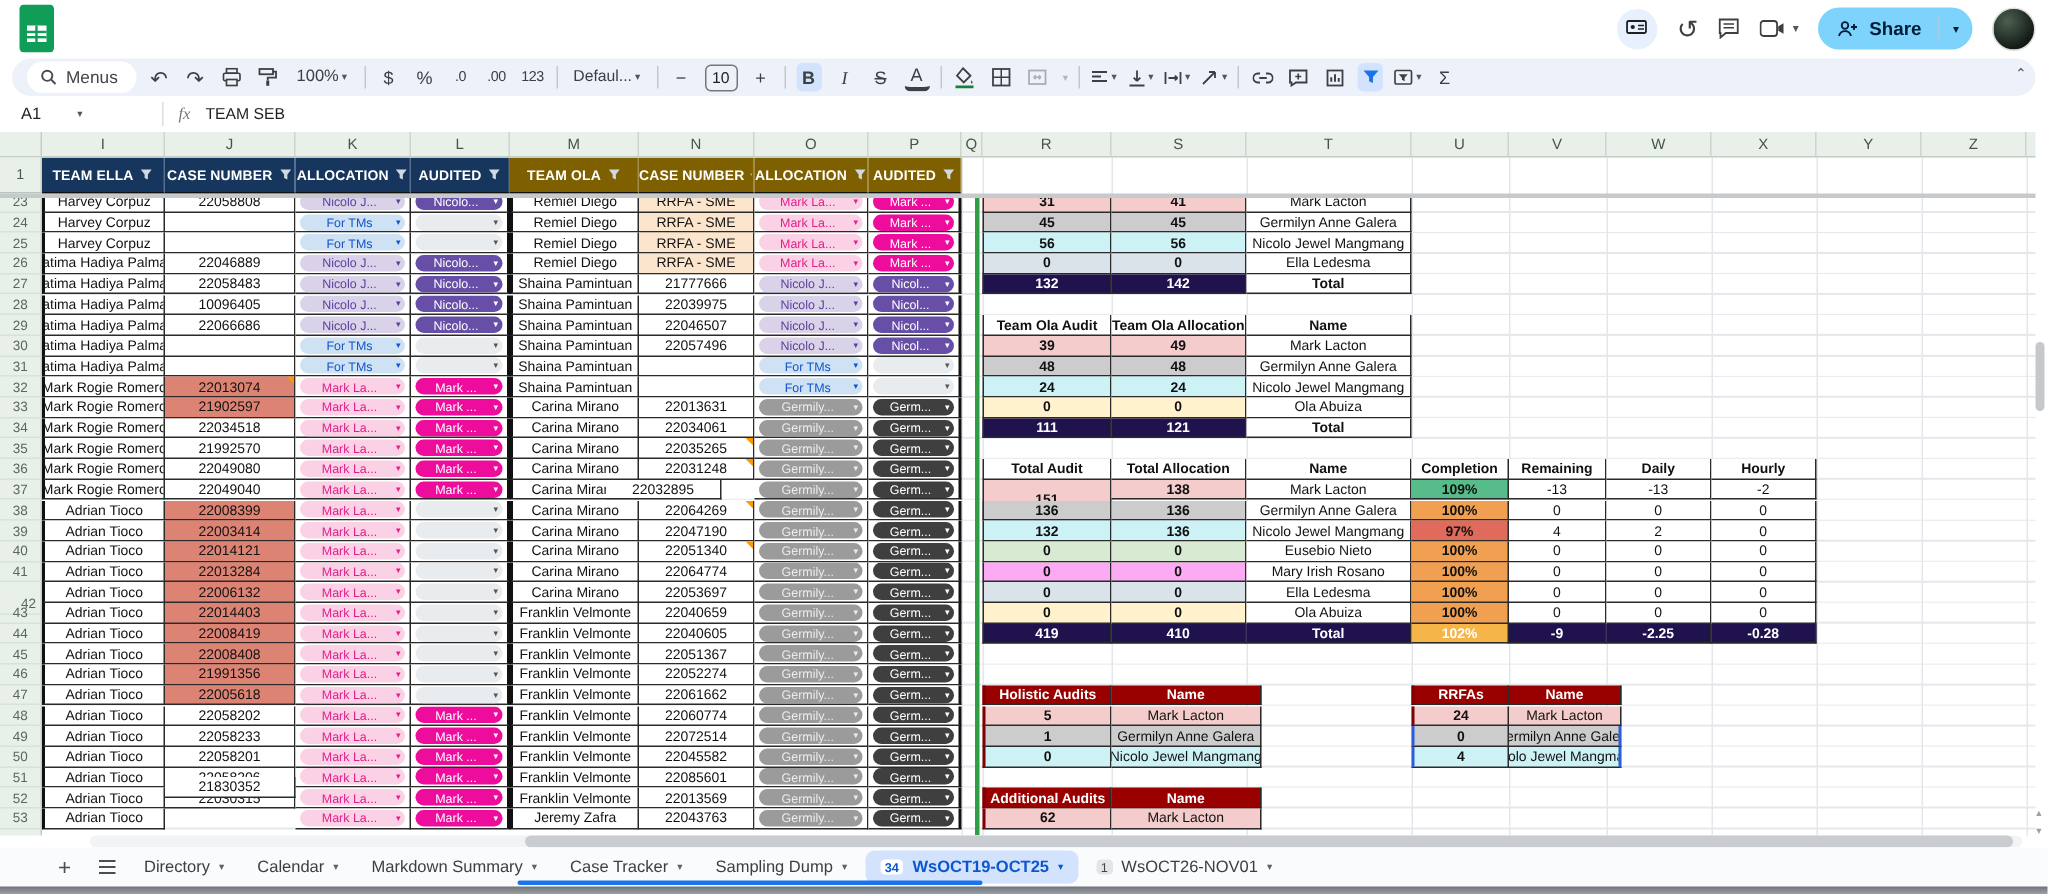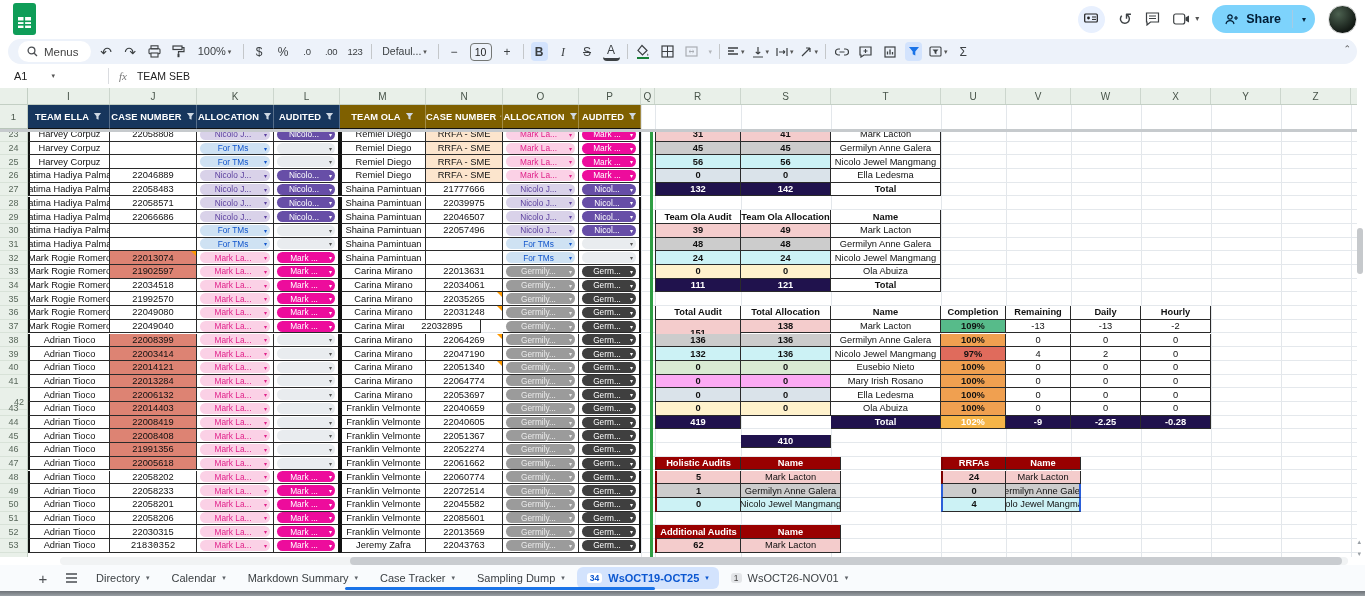--- a/index.html
+++ b/index.html
@@ -528,21 +528,21 @@
           <span class="ar">▾</span>
         </div>
       </div>
       <div class="mc" style="left: 551px; top: 50.8px; width: 62px; height: 13.7px; border-right: 2px solid rgb(17, 17, 17);">
         <div class="pill pd-nic">
           <span class="pl">Nicol...</span>
           <span class="ar">▾</span>
         </div>
       </div>
       <div class="mc" style="left: 0px; top: 64.5px; width: 82px; height: 13.7px; border-left: 2px solid rgb(17, 17, 17);">Fatima Hadiya Palman</div>
-      <div class="mc" style="left: 82px; top: 64.5px; width: 87px; height: 13.7px;">22058571</div>
+      <div class="mc" style="left: 82px; top: 64.5px; width: 87px; height: 13.7px;">10096405</div>
       <div class="mc" style="left: 169px; top: 64.5px; width: 77px; height: 13.7px;">
         <div class="pill pa-nic">
           <span class="pl">Nicolo J...</span>
           <span class="ar">▾</span>
         </div>
       </div>
       <div class="mc" style="left: 246px; top: 64.5px; width: 66px; height: 13.7px; border-right: 2px solid rgb(17, 17, 17);">
         <div class="pill pd-nic">
           <span class="pl">Nicolo...</span>
           <span class="ar">▾</span>
@@ -1228,21 +1228,21 @@
           <span class="ar">▾</span>
         </div>
       </div>
       <div class="mc" style="left: 551px; top: 393.3px; width: 62px; height: 13.7px; border-right: 2px solid rgb(17, 17, 17);">
         <div class="pill pd-germ">
           <span class="pl">Germ...</span>
           <span class="ar">▾</span>
         </div>
       </div>
       <div class="mc" style="left: 0px; top: 407px; width: 82px; height: 13.7px; border-left: 2px solid rgb(17, 17, 17);">Adrian Tioco</div>
-      <div class="mc" style="left: 82px; top: 407px; width: 87px; height: 13.7px; font-family: Liberation Mono, monospace;">21830352</div>
+      <div class="mc" style="left: 82px; top: 386px; width: 87px; height: 13.7px;">21830352</div>
       <div class="mc" style="left: 169px; top: 407px; width: 77px; height: 13.7px;">
         <div class="pill pa-mark">
           <span class="pl">Mark La...</span>
           <span class="ar">▾</span>
         </div>
       </div>
       <div class="mc" style="left: 246px; top: 407px; width: 66px; height: 13.7px; border-right: 2px solid rgb(17, 17, 17);">
         <div class="pill pd-mark">
           <span class="pl">Mark ...</span>
           <span class="ar">▾</span>
@@ -1346,21 +1346,21 @@
       <div class="td" style="left: 1043px; top: 256.3px; width: 70px; height: 13.7px;">0</div>
       <div class="td" style="left: 1113px; top: 256.3px; width: 70px; height: 13.7px;">0</div>
       <div class="td" style="left: 627px; top: 270px; width: 86px; height: 13.7px; background: rgb(255, 242, 204); font-weight: bold; border-left: 1px solid rgb(42, 42, 42);">0</div>
       <div class="td" style="left: 713px; top: 270px; width: 90px; height: 13.7px; background: rgb(255, 242, 204); font-weight: bold;">0</div>
       <div class="td" style="left: 803px; top: 270px; width: 110px; height: 13.7px;">Ola Abuiza</div>
       <div class="td" style="left: 913px; top: 270px; width: 65px; height: 13.7px; background: rgb(240, 160, 80); font-weight: bold;">100%</div>
       <div class="td" style="left: 978px; top: 270px; width: 65px; height: 13.7px;">0</div>
       <div class="td" style="left: 1043px; top: 270px; width: 70px; height: 13.7px;">0</div>
       <div class="td" style="left: 1113px; top: 270px; width: 70px; height: 13.7px;">0</div>
       <div class="td tot" style="left: 627px; top: 283.7px; width: 86px; height: 13.7px; border-left: 1px solid rgb(42, 42, 42);">419</div>
-      <div class="td tot" style="left: 713px; top: 283.7px; width: 90px; height: 13.7px; margin-top: 19px;">410</div>
+      <div class="td tot" style="left: 713px; top: 283.7px; width: 90px; height: 13.7px;">410</div>
       <div class="td tot" style="left: 803px; top: 283.7px; width: 110px; height: 13.7px;">Total</div>
       <div class="td" style="left: 913px; top: 283.7px; width: 65px; height: 13.7px; background: rgb(246, 181, 72); font-weight: bold; color: rgb(255, 255, 255);">102%</div>
       <div class="td tot" style="left: 978px; top: 283.7px; width: 65px; height: 13.7px;">-9</div>
       <div class="td tot" style="left: 1043px; top: 283.7px; width: 70px; height: 13.7px;">-2.25</div>
       <div class="td tot" style="left: 1113px; top: 283.7px; width: 70px; height: 13.7px;">-0.28</div>
       <div class="td redhdr" style="left: 627px; top: 324.8px; width: 86px; height: 13.7px; border-left: 2px solid rgb(127, 0, 0);">Holistic Audits</div>
       <div class="td redhdr" style="left: 713px; top: 324.8px; width: 100px; height: 13.7px;">Name</div>
       <div class="td" style="left: 627px; top: 338.5px; width: 86px; height: 13.7px; background: rgb(244, 204, 204); font-weight: bold; border-left: 2px solid rgb(127, 0, 0);">5</div>
       <div class="td" style="left: 713px; top: 338.5px; width: 100px; height: 13.7px; background: rgb(244, 204, 204);">Mark Lacton</div>
       <div class="td" style="left: 627px; top: 352.2px; width: 86px; height: 13.7px; background: rgb(204, 204, 204); font-weight: bold; border-left: 2px solid rgb(127, 0, 0);">1</div>

